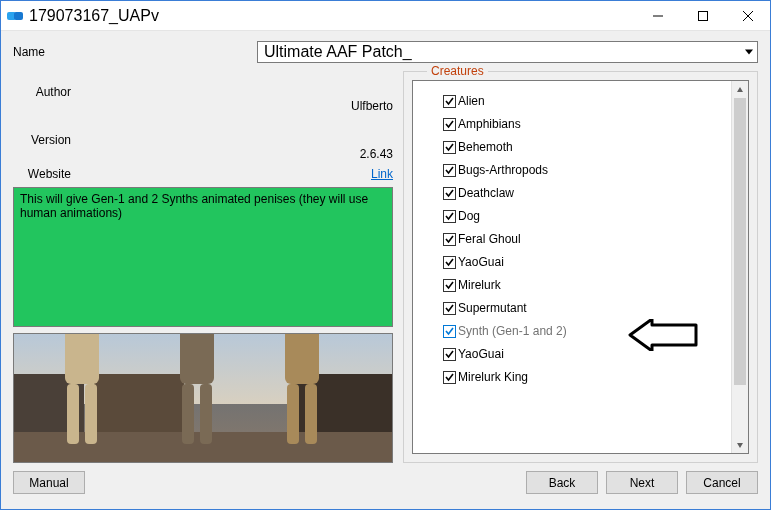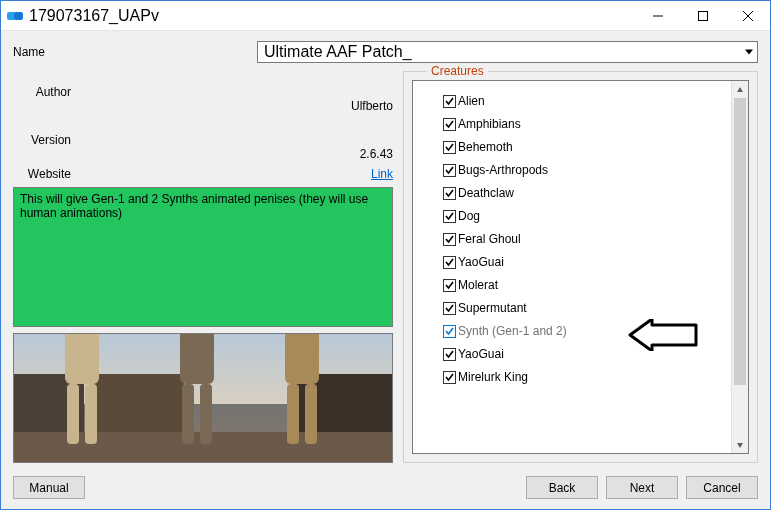--- a/index.html
+++ b/index.html
@@ -32,21 +32,21 @@
   .chk { width: 13px; height: 13px; border: 1px solid #333; background: #fff; display: flex; align-items: center; justify-content: center; flex-shrink: 0; }
   .chk.checked svg { display: block; }
   .chk svg { display: none; }
   .chk.blue { border-color: #0078d7; }
   .chk.blue svg path { stroke: #0078d7; }
   .creature-item .clabel.blue { color: #737373; }
   .scrollbar { width: 17px; background: #f0f0f0; border-left: 1px solid #e0e0e0; display: flex; flex-direction: column; }
   .scroll-btn { height: 17px; display: flex; align-items: center; justify-content: center; background: #f0f0f0; }
   .scroll-track { flex: 1; background: #f0f0f0; position: relative; }
   .scroll-thumb { position: absolute; left: 2px; right: 2px; top: 0; height: 85%; background: #cdcdcd; }
-  .footer { height: 36px; display: flex; align-items: flex-end; padding-top: 8px; gap: 8px; }
+  .footer { height: 36px; display: flex; align-items: flex-start; padding-top: 8px; gap: 8px; }
   .footer .spacer { flex: 1; }
   .btn { min-width: 72px; height: 23px; border: 1px solid #adadad; background: #e1e1e1; display: flex; align-items: center; justify-content: center; padding: 0 14px; cursor: default; }
   .arrow-annot { position: absolute; pointer-events: none; }
   
   .fig { position:absolute; bottom:10px; width:55px; height:145px; }
   .fig .head { width:20px; height:20px; border-radius:50%; background:#c9b58d; margin:0 auto; }
   .fig .body { width:34px; height:55px; background:#c9b58d; margin:2px auto 0; border-radius:6px; }
   .fig .legs { width:30px; height:60px; margin:0 auto; display:flex; gap:6px; }
   .fig .leg { flex:1; background:#c9b58d; border-radius:4px; }
   .fig.robot .head, .fig.robot .body, .fig.robot .legs .leg { background:#7a6a55; }
@@ -206,21 +206,21 @@
                     </svg>
                   </div>
                   <span class="clabel">YaoGuai</span>
                 </div>
                 <div class="creature-item">
                   <div class="chk checked">
                     <svg width="11" height="11" viewBox="0 0 11 11">
                       <path d="M2 5 L4.5 8 L9 2" stroke="#000" stroke-width="1.6" fill="none"></path>
                     </svg>
                   </div>
-                  <span class="clabel">Molerat</span>
+                  <span class="clabel">Mirelurk</span>
                 </div>
                 <div class="creature-item">
                   <div class="chk checked">
                     <svg width="11" height="11" viewBox="0 0 11 11">
                       <path d="M2 5 L4.5 8 L9 2" stroke="#000" stroke-width="1.6" fill="none"></path>
                     </svg>
                   </div>
                   <span class="clabel">Supermutant</span>
                 </div>
                 <div class="creature-item">

